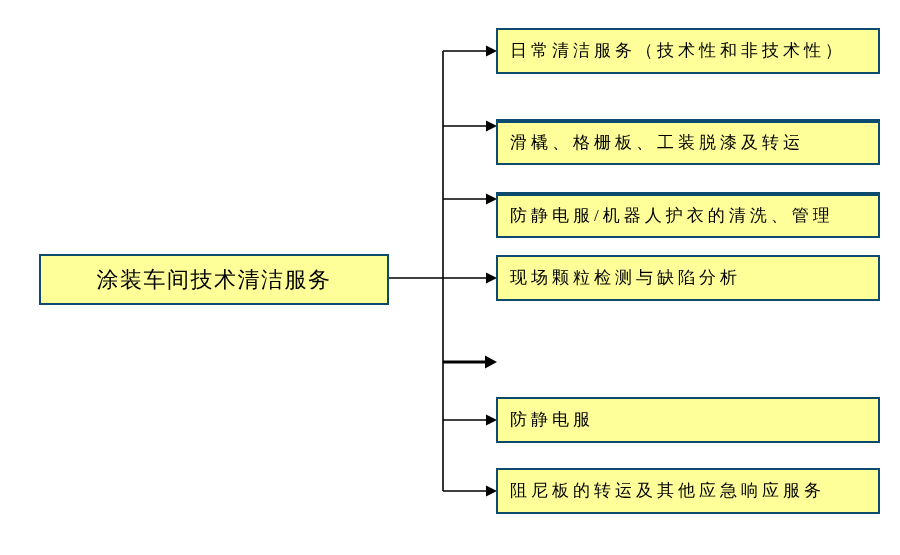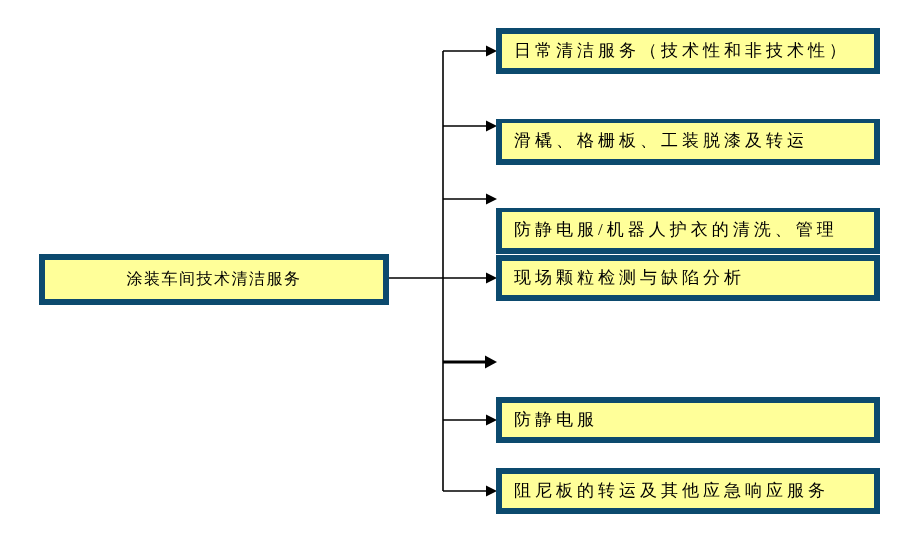--- a/index.html
+++ b/index.html
@@ -19,34 +19,34 @@
     position: absolute;
     left: 0;
     top: 0;
     width: 900px;
     height: 555px;
   }
   .node {
     position: absolute;
     box-sizing: border-box;
     background: #ffff99;
-    border: 6px solid #0c4a6e;
+    border: 2px solid #0c4a6e;
     display: flex;
     align-items: center;
     color: #000000;
   }
   .node-root {
     left: 39px;
     top: 254px;
     width: 350px;
     height: 51px;
     justify-content: center;
   }
   .node-root .node-label {
-    font-size: 16px;
+    font-size: 22px;
     letter-spacing: 1.5px;
     text-align: center;
   }
   .node-child {
     left: 496px;
     width: 384px;
     height: 46px;
     justify-content: flex-start;
     padding-left: 12px;
   }
@@ -102,21 +102,21 @@
   </div>
 
   <div class="node node-child" style="top:28px">
     <span class="node-label">日常清洁服务（技术性和非技术性）</span>
   </div>
 
   <div class="node node-child heavy-top" style="top:103px">
     <span class="node-label">滑橇、格栅板、工装脱漆及转运</span>
   </div>
 
-  <div class="node node-child heavy-top" style="top:192px">
+  <div class="node node-child heavy-top" style="top:176px">
     <span class="node-label">防静电服/机器人护衣的清洗、管理</span>
   </div>
 
   <div class="node node-child" style="top:255px">
     <span class="node-label">现场颗粒检测与缺陷分析</span>
   </div>
 
 
   <div class="node node-child" style="top:397px">
     <span class="node-label">防静电服</span>

